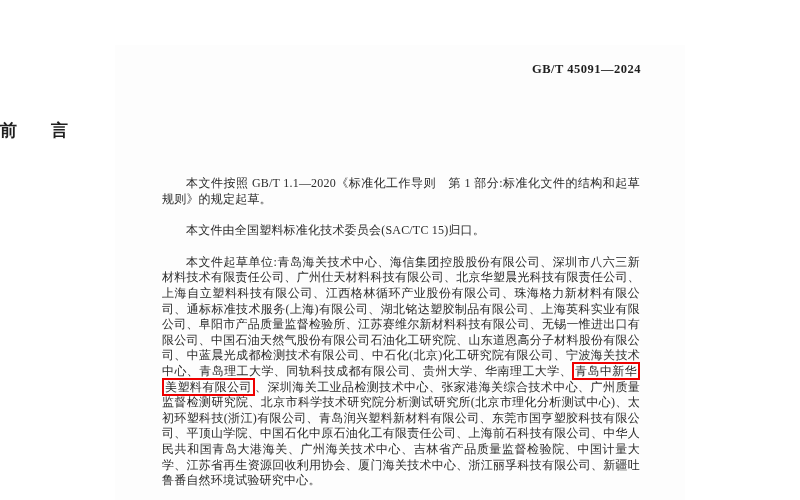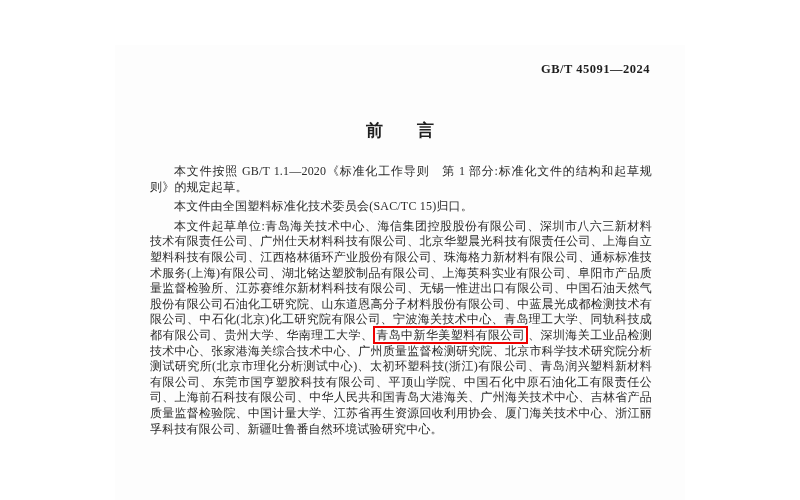--- a/index.html
+++ b/index.html
@@ -20,50 +20,49 @@
     position: absolute;
     left: 115px;
     top: 45px;
     width: 570px;
     height: 455px;
     background: #fdfdfd;
   }
   .std-no {
     position: absolute;
     top: 62px;
-    right: 150px;
+    right: 159px;
     font-size: 12.5px;
     font-weight: bold;
     letter-spacing: 0.5px;
     color: #1f1f1f;
     white-space: nowrap;
   }
   .doc-title {
     position: absolute;
     top: 119px;
     left: 0;
     width: 800px;
-    text-align: center;
     font-size: 17px;
     font-weight: bold;
     color: #1f1f1f;
   }
   .body-text {
     position: absolute;
     left: 146px;
     top: 160px;
     width: 510px;
     font-size: 12px;
     line-height: 15.6px;
     text-align: justify;
     letter-spacing: 0.2px;
     color: #2b2b2b;
   }
   .body-text p {
-    margin: 4px;
+    margin: 16px;
     text-indent: 2em;
   }
   .highlight {
     border: 2px solid var(--highlight, #ee0000);
     padding: 0 1px;
     -webkit-box-decoration-break: clone;
     box-decoration-break: clone;
   }
 </style>
 </head>

